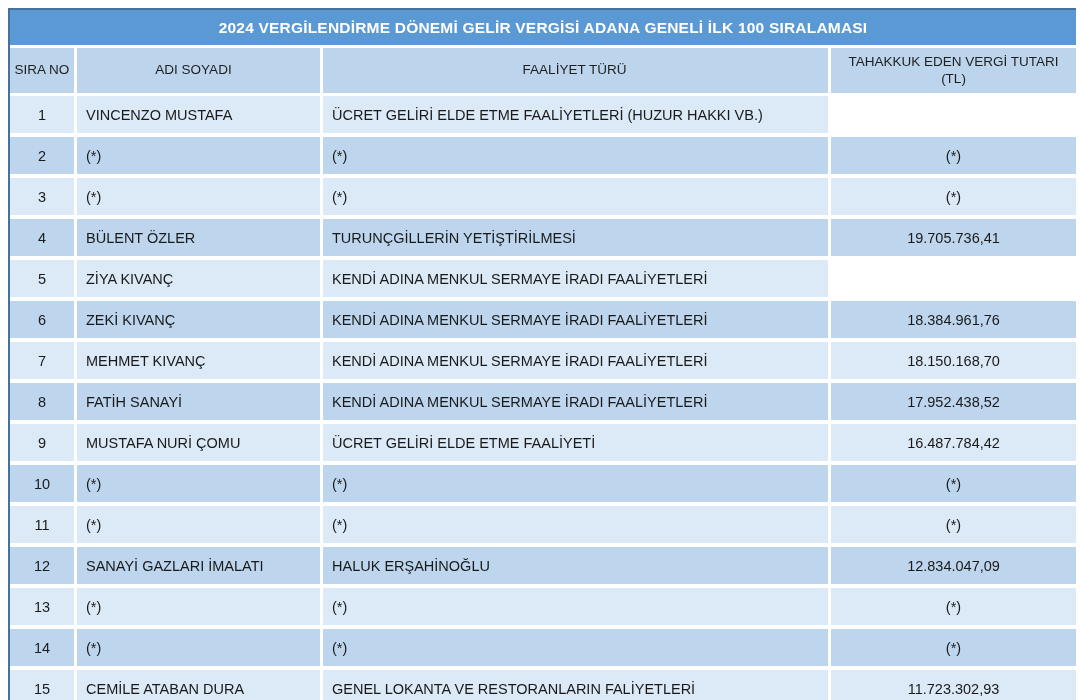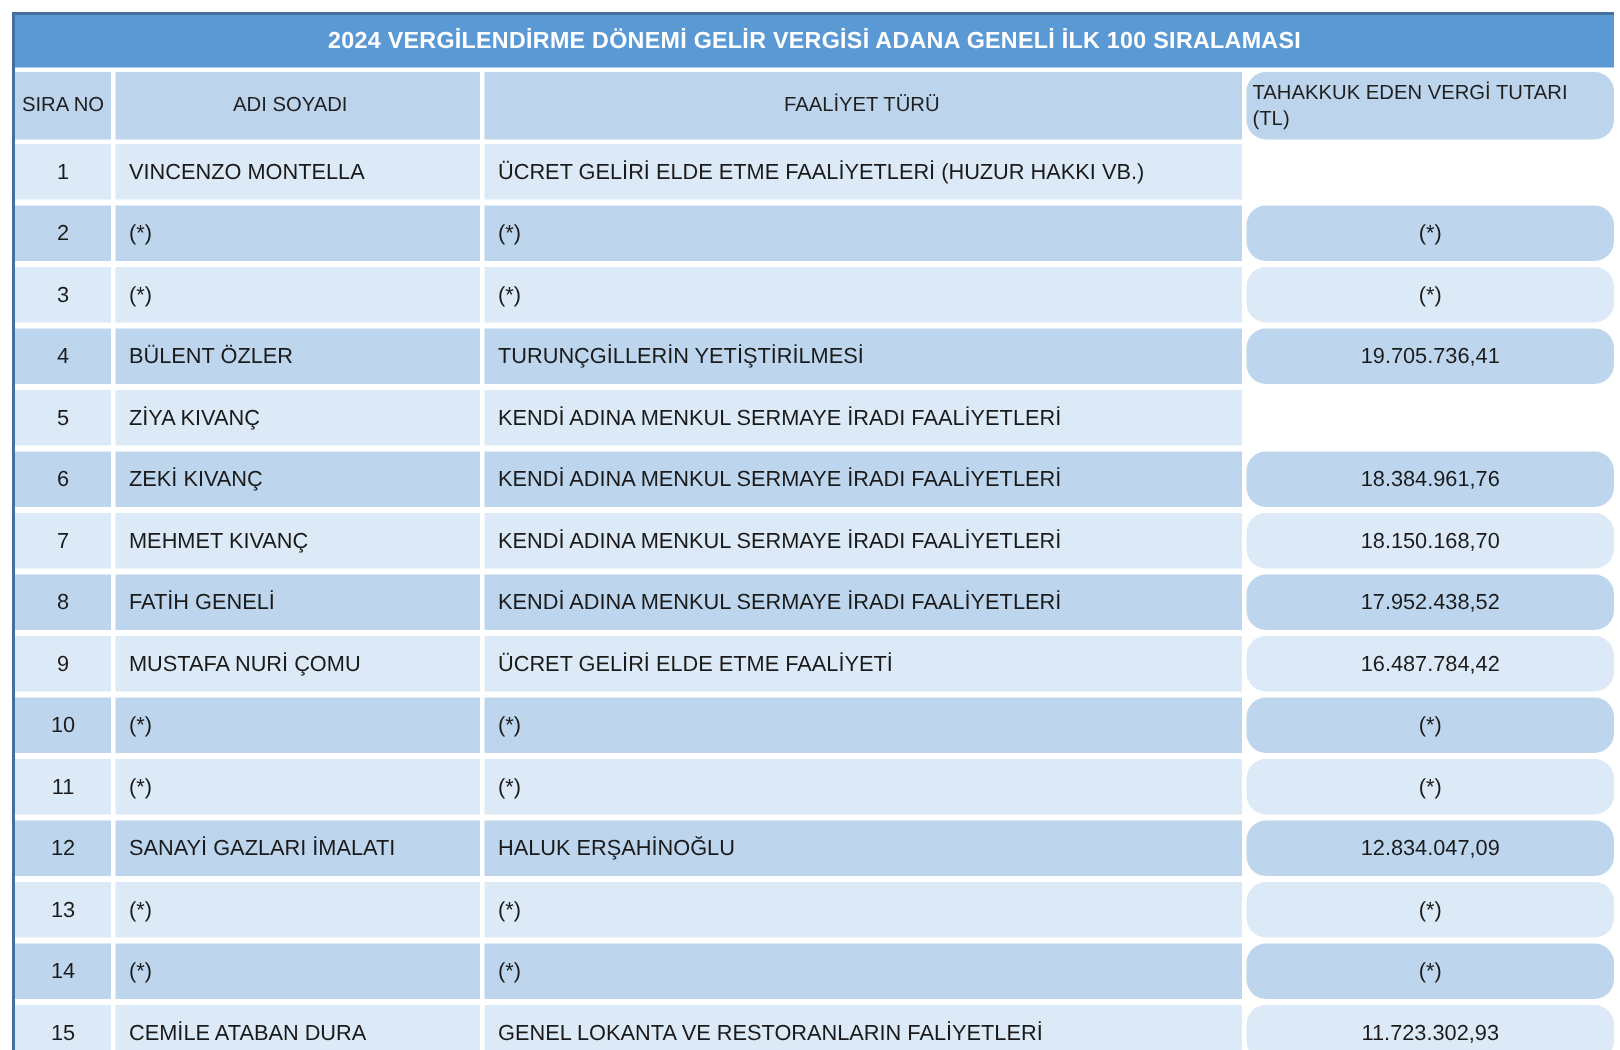--- a/index.html
+++ b/index.html
@@ -71,41 +71,41 @@
     align-items: center;
     box-sizing: border-box;
     overflow: hidden;
     white-space: nowrap;
   }
   .row.light .cell { background: var(--row_light, #dce9f6); }
   .row.dark  .cell { background: var(--row_dark,  #bdd6ee); }
   .cell.c1 { justify-content: center; text-align: left; }
   .cell.c2 { justify-content: flex-start; padding-left: 9px; padding-right: 14px; }
   .cell.c3 { justify-content: flex-start; padding-left: 9px; padding-right: 6px; }
-  .cell.c4 { justify-content: center; text-align: left; border-radius: 13px; }
+  .cell.c4 { justify-content: center; text-align: center; }
 </style>
 </head>
 <body>
 
 <div class="page">
   <div class="table">
 
     <div class="title-bar">2024 VERGİLENDİRME DÖNEMİ GELİR VERGİSİ ADANA GENELİ İLK 100 SIRALAMASI</div>
 
     <div class="grid-row header-row">
       <div class="cell c1">SIRA NO</div>
       <div class="cell c2" style="justify-content:center;padding-left:4px;">ADI SOYADI</div>
       <div class="cell c3" style="justify-content:center;padding-left:4px;">FAALİYET TÜRÜ</div>
       <div class="cell c4">TAHAKKUK EDEN VERGİ TUTARI (TL)</div>
     </div>
 
     <div id="rows">
         <div class="grid-row row light">
     <div class="cell c1">1</div>
-    <div class="cell c2">VINCENZO MONTELLA</div>
+    <div class="cell c2">VINCENZO MUSTAFA</div>
     <div class="cell c3">ÜCRET GELİRİ ELDE ETME FAALİYETLERİ (HUZUR HAKKI VB.)</div>
   </div>
         <div class="grid-row row dark">
     <div class="cell c1">2</div>
     <div class="cell c2">(*)</div>
     <div class="cell c3">(*)</div>
     <div class="cell c4">(*)</div>
   </div>
         <div class="grid-row row light">
     <div class="cell c1">3</div>
@@ -131,21 +131,21 @@
     <div class="cell c4">18.384.961,76</div>
   </div>
         <div class="grid-row row light">
     <div class="cell c1">7</div>
     <div class="cell c2">MEHMET KIVANÇ</div>
     <div class="cell c3">KENDİ ADINA MENKUL SERMAYE İRADI FAALİYETLERİ</div>
     <div class="cell c4">18.150.168,70</div>
   </div>
         <div class="grid-row row dark">
     <div class="cell c1">8</div>
-    <div class="cell c2">FATİH GENELİ</div>
+    <div class="cell c2">FATİH SANAYİ</div>
     <div class="cell c3">KENDİ ADINA MENKUL SERMAYE İRADI FAALİYETLERİ</div>
     <div class="cell c4">17.952.438,52</div>
   </div>
         <div class="grid-row row light">
     <div class="cell c1">9</div>
     <div class="cell c2">MUSTAFA NURİ ÇOMU</div>
     <div class="cell c3">ÜCRET GELİRİ ELDE ETME FAALİYETİ</div>
     <div class="cell c4">16.487.784,42</div>
   </div>
         <div class="grid-row row dark">

